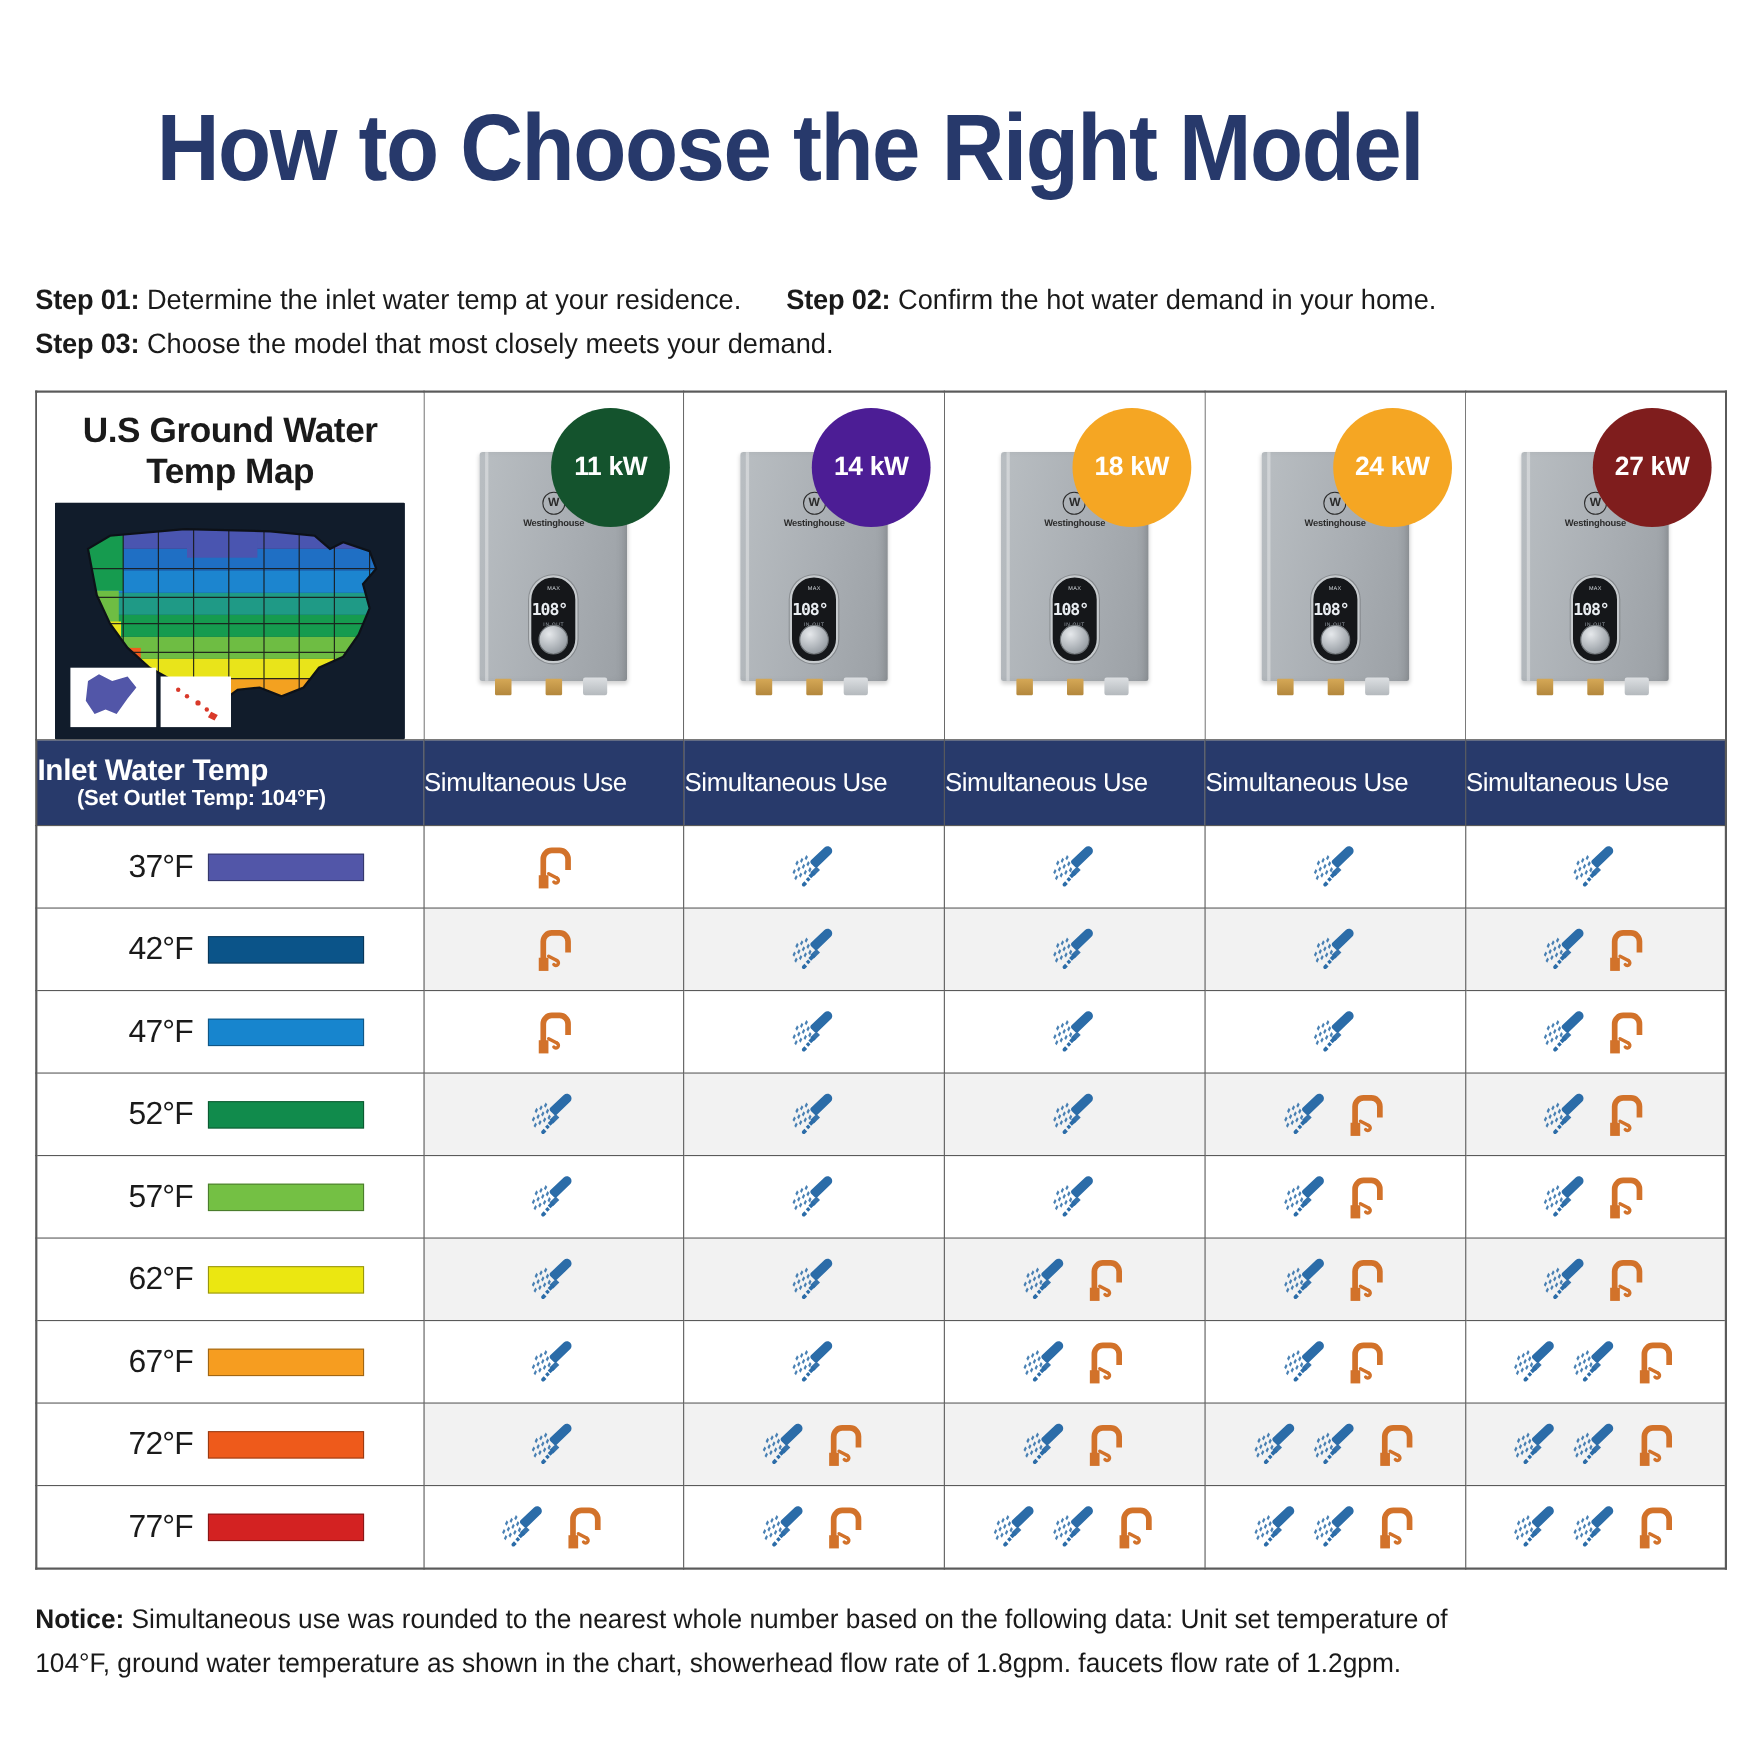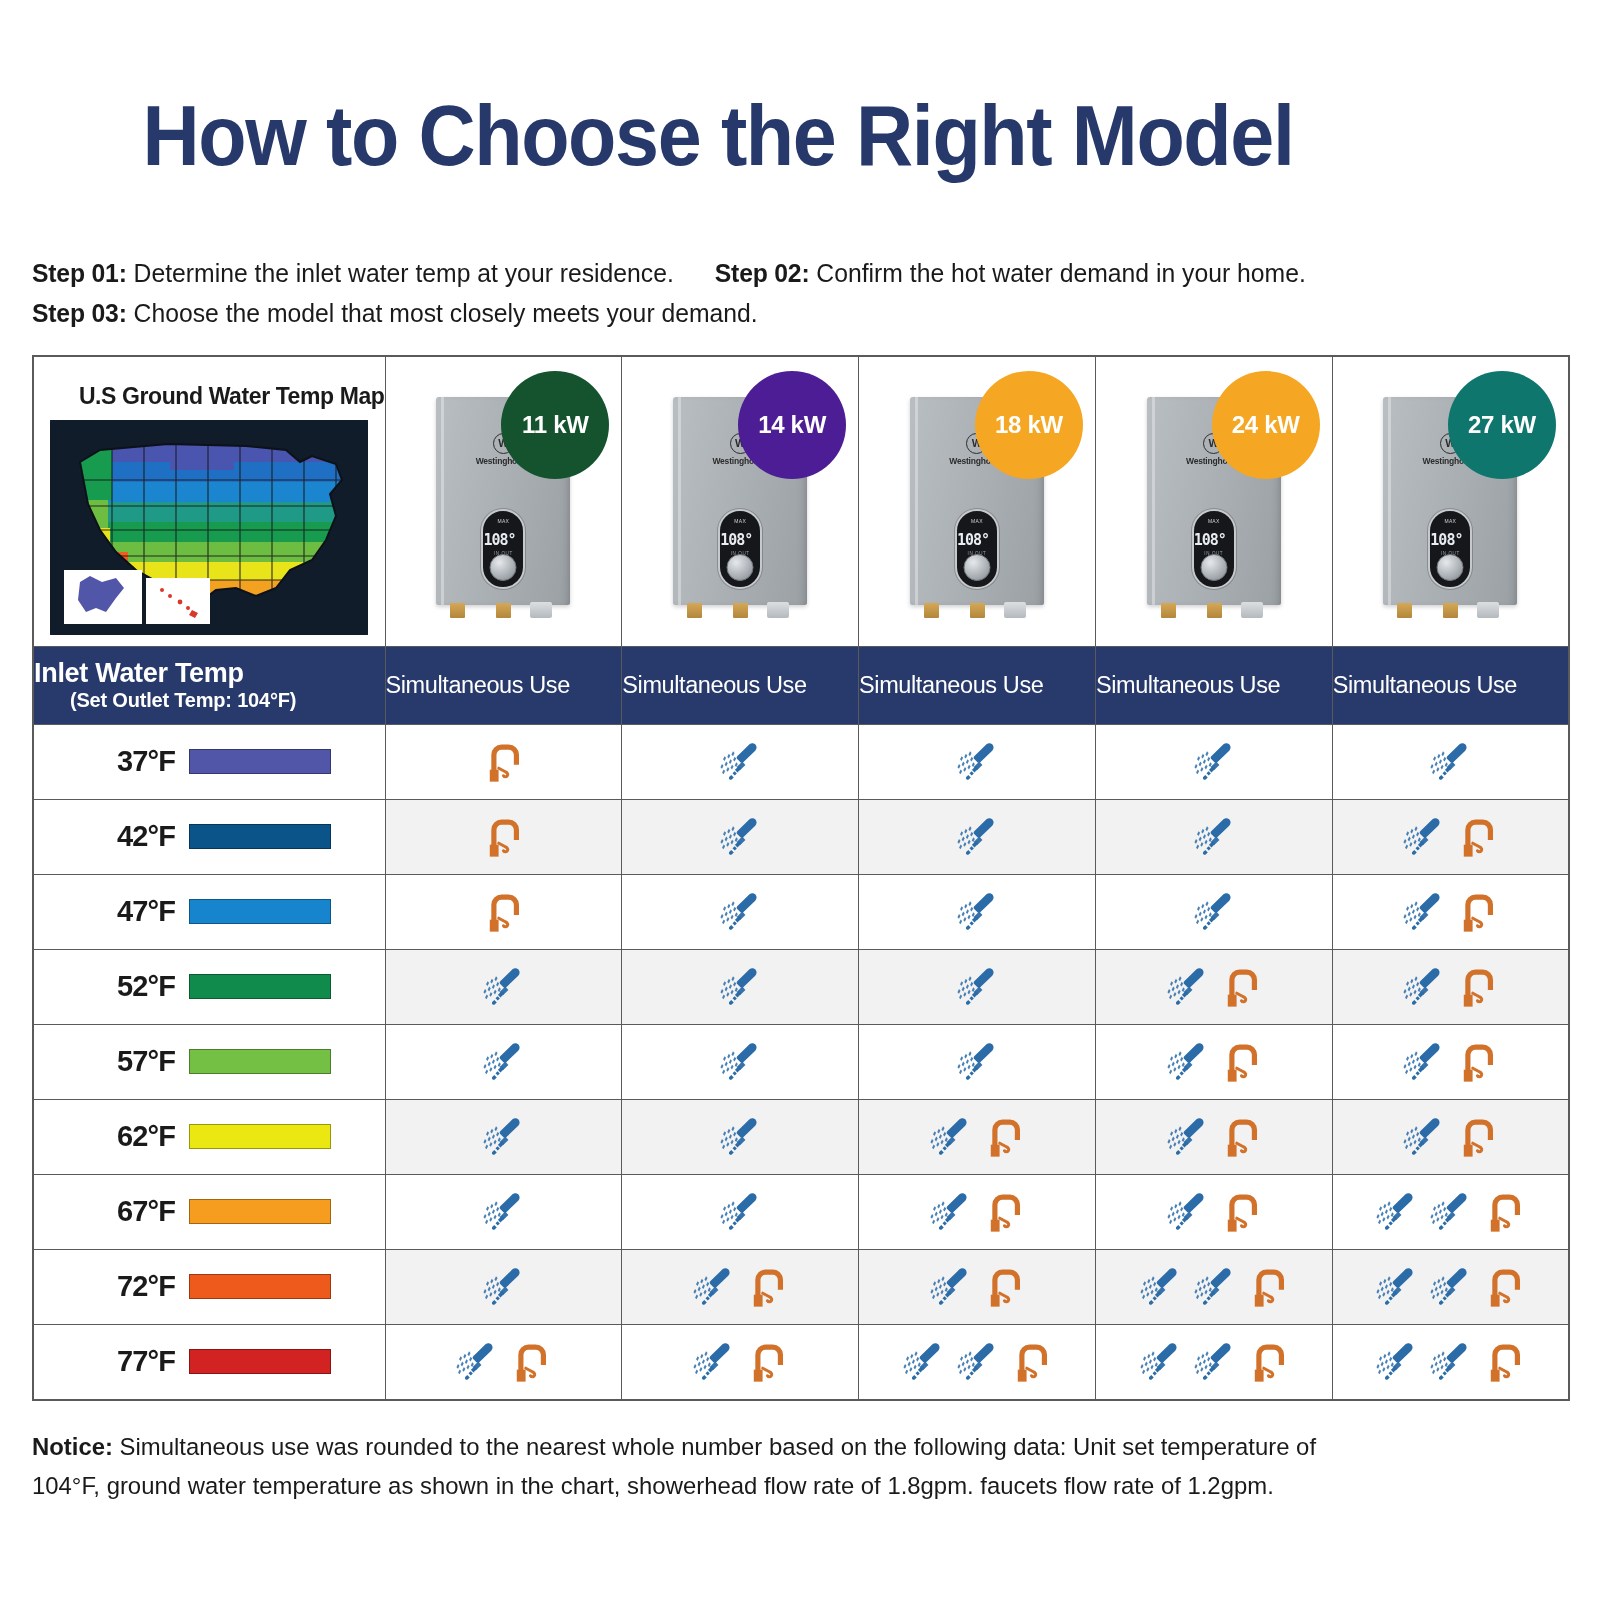--- a/index.html
+++ b/index.html
@@ -34,21 +34,21 @@
   
   .chart { margin-top: 22px; border: 2px solid #5a5a5a; border-collapse: collapse; width: 1536px; table-layout: fixed; }
   .chart td, .chart th { border: 1px solid #5a5a5a; padding: 0; vertical-align: middle; }
 
   .col-temp { width: 352px; }
   .col-unit { width: 236.8px; }
 
   
   .product-cell { height: 290px; position: relative; background: #fff; }
   .map-cell { position: relative; background: #fff; padding: 0; }
-  .map-title { font-size: 23px; font-weight: 700; text-align: right; padding: 16px 0 10px; letter-spacing: -0.4px; }
+  .map-title { font-size: 32px; font-weight: 700; text-align: center; padding: 16px 0 10px; letter-spacing: -0.4px; }
   .map-img { width: 318px; height: 215px; margin: 0 auto; position: relative; background: #111c2b; overflow: hidden; border-radius: 1px; }
 
   .unit-wrap { position: absolute; left: 50%; top: 50%; transform: translate(-50%,-50%); }
   .heater {
     position: relative; width: 134px; height: 208px;
     background: linear-gradient(100deg,#b9bec2 0%, #a9aeb3 55%, #9ba0a5 100%);
     border-radius: 3px 3px 2px 2px;
     box-shadow: inset -6px 0 10px -6px rgba(0,0,0,.25), 0 2px 4px rgba(0,0,0,.18);
   }
   .heater:before { content:""; position:absolute; left:5px; top:0; bottom:0; width:3px; background:rgba(255,255,255,.35); }
@@ -82,21 +82,21 @@
   
   .hrow td { background: #283A6B; color: #ffffff; height: 78px; }
   .h-temp-main { font-size: 27px; font-weight: 700; letter-spacing: -0.3px; line-height: 1.12; }
   .h-temp-sub { font-size: 20px; font-weight: 700; letter-spacing: -0.2px; padding-left: 36px; }
   .h-sim { font-size: 23.5px; font-weight: 400; letter-spacing: -0.4px; }
 
   
   .drow td { height: 74px; }
   .temp-cell { background: #ffffff; }
   .temp-inner { display: flex; align-items: center; justify-content: center; gap: 14px; }
-  .temp-label { font-size: 29px; font-weight: 700; letter-spacing: -0.8px; min-width: 88px; text-align: right; }
+  .temp-label { font-size: 29px; font-weight: 400; letter-spacing: -0.8px; min-width: 88px; text-align: right; }
   .swatch { width: 142px; height: 25px; border: 1px solid rgba(0,0,0,.35); }
   .icons-cell { background: #ffffff; }
   .drow.alt .icons-cell { background: #F2F2F2; }
   .icon-row { display: flex; align-items: center; justify-content: center; gap: 8px; height: 74px; }
   .ic { width: 46px; height: 48px; flex: 0 0 auto; }
 
   
   .notice { margin-top: 26px; font-size: 24.5px; line-height: 1.62; transform: scaleX(0.975); transform-origin: left top; }
   .notice b { font-weight: 700; }
 </style>
@@ -280,21 +280,21 @@
         <div class="disp-sub">IN OUT</div>
         <div class="knob"></div>
       </div>
       <div class="ports">
         <div class="port p1"></div>
         <div class="port p2"></div>
         <div class="port grey"></div>
       </div>
     </div>
   </div>
-  <div class="badge" style="background:#0f766e">27 kW</div>
+  <div class="badge" style="background:#7f1d1d">27 kW</div>
           </td>
         </tr>
         <tr class="hrow">
   <td>
     <div class="h-temp-main">Inlet Water Temp</div>
     <div class="h-temp-sub">(Set Outlet Temp: 104°F)</div>
   </td>
           <td>
             <div class="h-sim">Simultaneous Use</div>
           </td>

